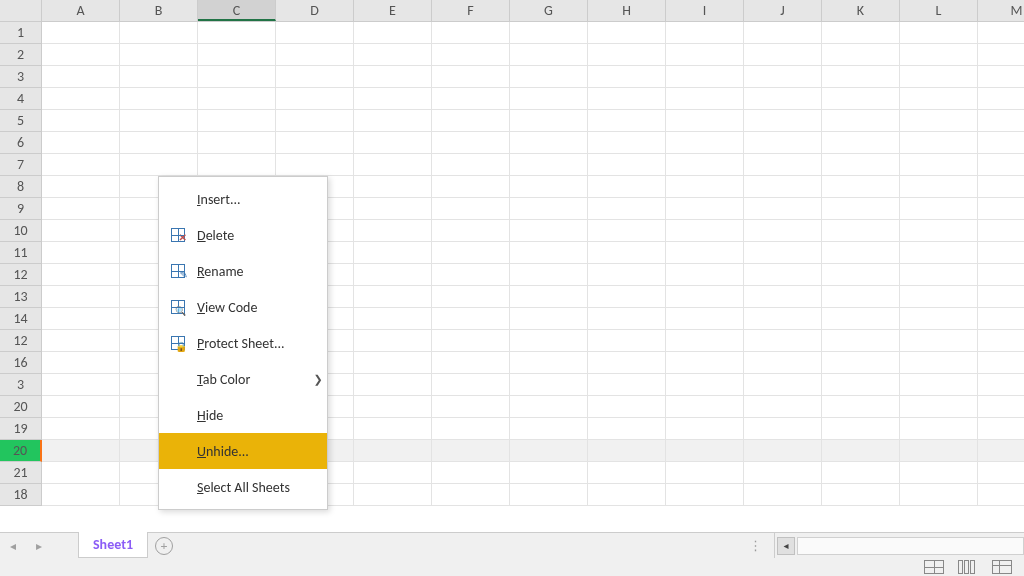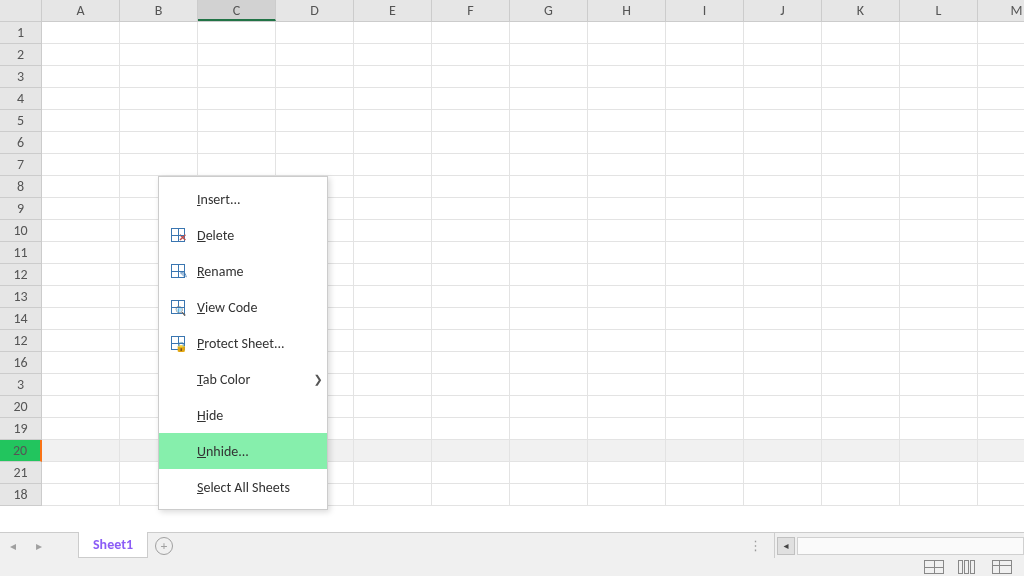--- a/index.html
+++ b/index.html
@@ -186,21 +186,21 @@
     font-size: 14px;
   }
   .menu-item {
     height: 36px;
     display: flex;
     align-items: center;
     padding-left: 10px;
     gap: 10px;
     color: #333;
   }
-  .menu-item.hover { background: #86efac; justify-content: space-between; }
+  .menu-item.hover { background: #eab308; justify-content: space-between; }
   .menu-icon {
     width: 18px; height: 18px;
     flex: none;
     display: flex;
     align-items: center;
     justify-content: center;
     color: #3a76b1;
     font-size: 13px;
   }
   .menu-label { flex: 1; }

